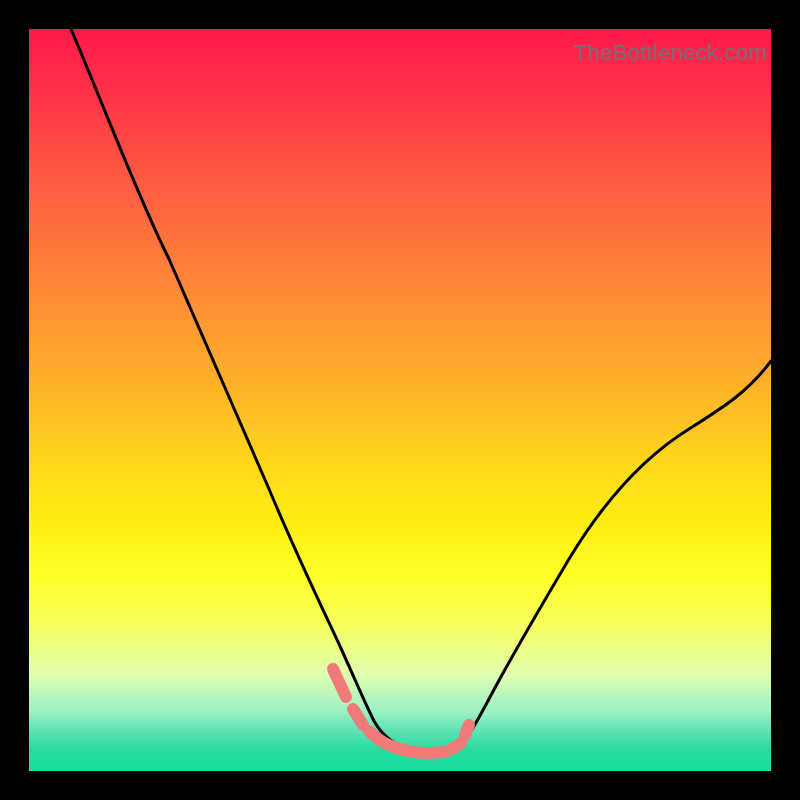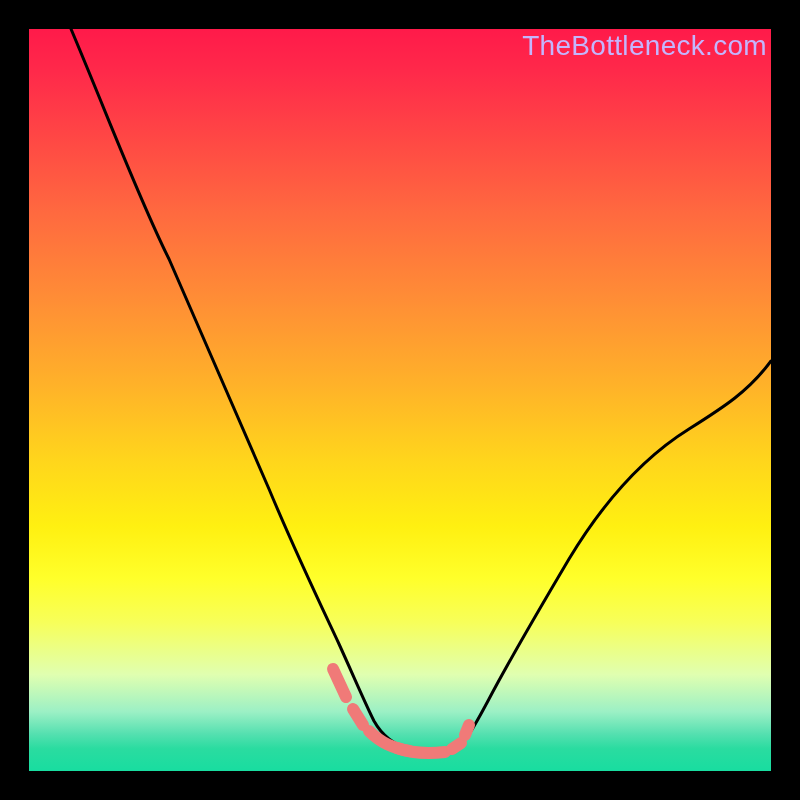--- a/index.html
+++ b/index.html
@@ -46,24 +46,24 @@
       #f7ff5a 80%,
       #e0ffb0 87%,
       #9cf0c5 92%,
       #55e0b0 95%,
       #2adca0 97%,
       #18dda0 100%
     );
   }
   .watermark {
     position: absolute;
-    top: 30px;
+    top: 40px;
     right: 33px;
-    color: #c4b5fd;
-    font-size: 28px;
+    color: #737373;
+    font-size: 22px;
     font-weight: 500;
     letter-spacing: 0.3px;
   }
   svg.curves {
     position: absolute;
     top: 0;
     left: 0;
   }
 </style>
 </head>

